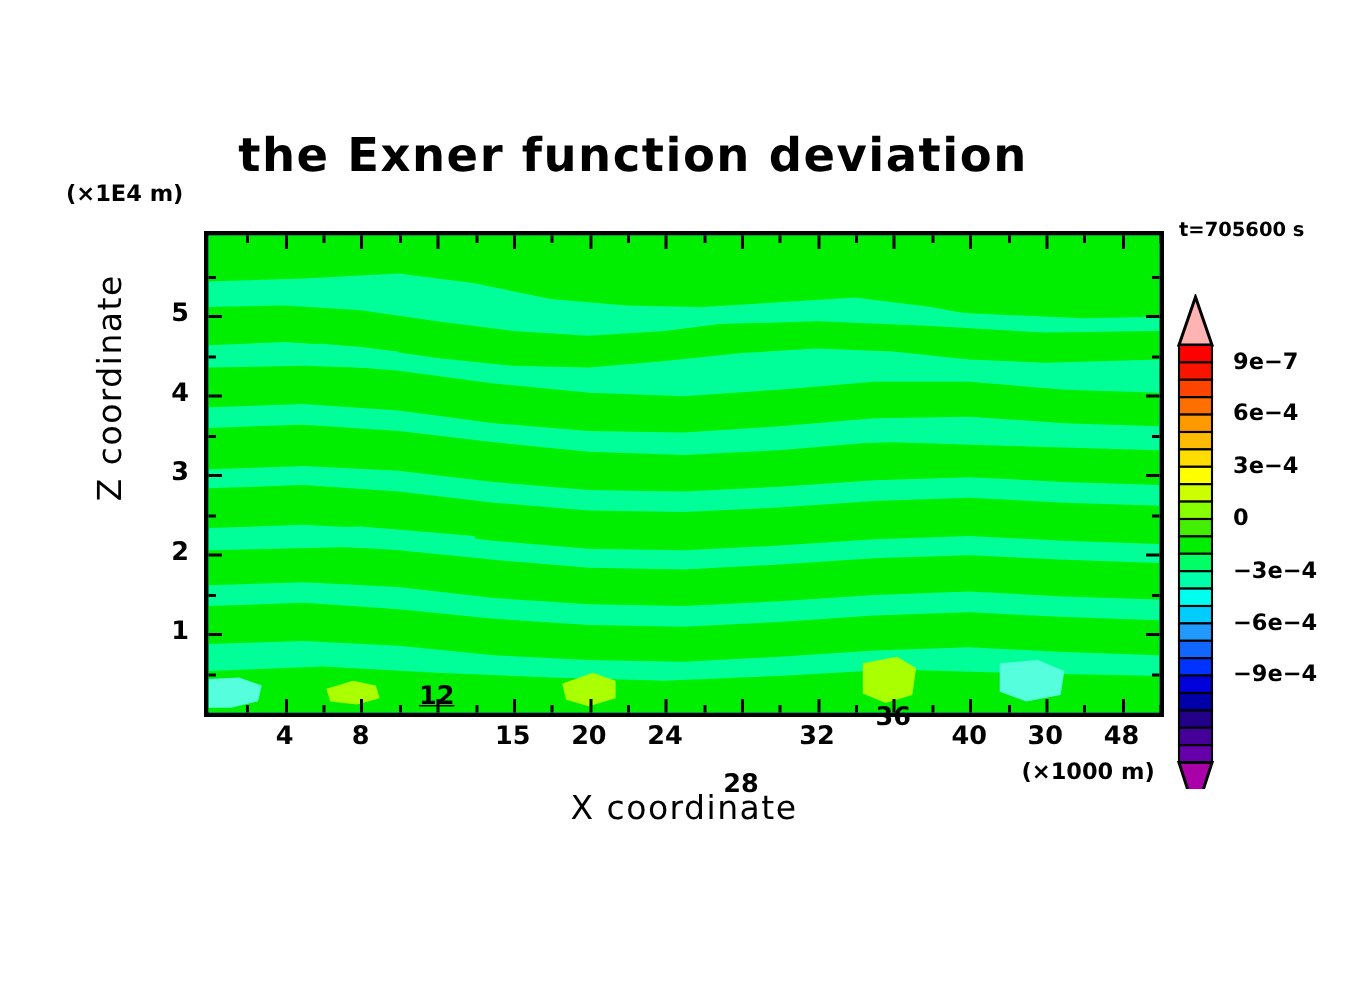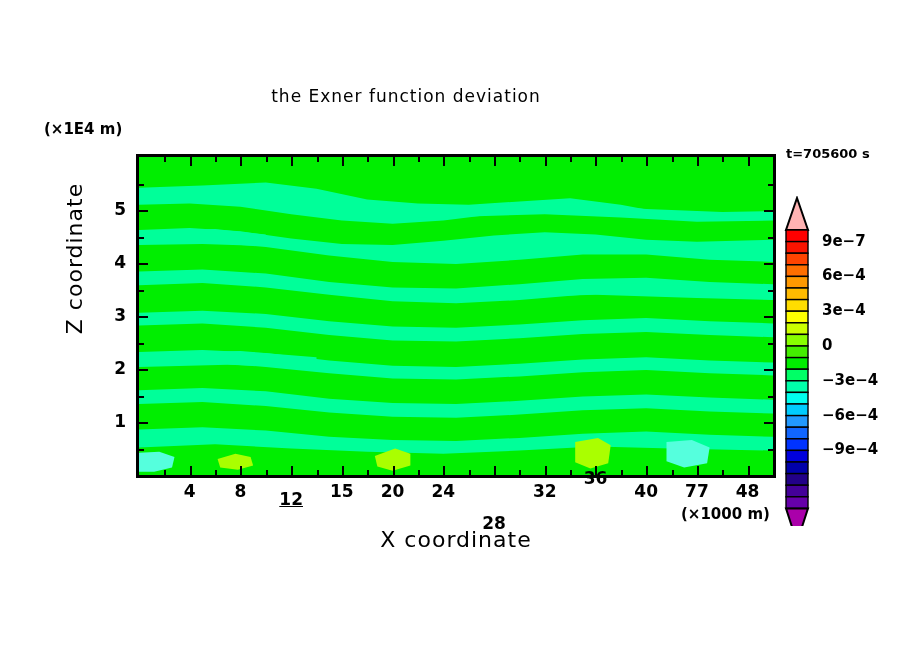--- a/index.html
+++ b/index.html
@@ -12,27 +12,27 @@
     height: 654px;
     position: relative;
     overflow: hidden;
     font-family: "DejaVu Sans", sans-serif;
     color: #000000;
   }
 
   
   #chart-title {
     position: absolute;
-    left: 0;
+    left: 16px;
     top: 86px;
     width: 812px;
     text-align: center;
-    font-size: 17px;
+    font-size: 31px;
     letter-spacing: 1px;
-    font-weight: 400;
+    font-weight: 700;
     white-space: pre;
   }
 
   
   #y-unit-label {
     position: absolute;
     left: 44px;
     top: 120px;
     font-size: 15px;
     font-weight: 700;
@@ -185,21 +185,21 @@
 
 <div id="tick-layer">
     <div class="tick-v" style="left: 189.72px; top: 466px; height: 9px;"></div>
     <div class="tick-v" style="left: 189.72px; top: 157px; height: 9px;"></div>
     <div class="xtick-label" style="left: 169.72px; top: 481px;">4</div>
     <div class="tick-v" style="left: 240.44px; top: 466px; height: 9px;"></div>
     <div class="tick-v" style="left: 240.44px; top: 157px; height: 9px;"></div>
     <div class="xtick-label" style="left: 220.44px; top: 481px;">8</div>
     <div class="tick-v" style="left: 291.16px; top: 466px; height: 9px;"></div>
     <div class="tick-v" style="left: 291.16px; top: 157px; height: 9px;"></div>
-    <div class="xtick-label" style="left: 271.16px; top: 489px; text-decoration: underline;">12</div>
+    <div class="xtick-label" style="left: 271.16px; top: 454px; text-decoration: underline;">12</div>
     <div class="tick-v" style="left: 341.88px; top: 466px; height: 9px;"></div>
     <div class="tick-v" style="left: 341.88px; top: 157px; height: 9px;"></div>
     <div class="xtick-label" style="left: 321.88px; top: 481px;">15</div>
     <div class="tick-v" style="left: 392.6px; top: 466px; height: 9px;"></div>
     <div class="tick-v" style="left: 392.6px; top: 157px; height: 9px;"></div>
     <div class="xtick-label" style="left: 372.6px; top: 481px;">20</div>
     <div class="tick-v" style="left: 443.32px; top: 466px; height: 9px;"></div>
     <div class="tick-v" style="left: 443.32px; top: 157px; height: 9px;"></div>
     <div class="xtick-label" style="left: 423.32px; top: 481px;">24</div>
     <div class="tick-v" style="left: 494.04px; top: 466px; height: 9px;"></div>
@@ -209,21 +209,21 @@
     <div class="tick-v" style="left: 544.76px; top: 157px; height: 9px;"></div>
     <div class="xtick-label" style="left: 524.76px; top: 481px;">32</div>
     <div class="tick-v" style="left: 595.48px; top: 466px; height: 9px;"></div>
     <div class="tick-v" style="left: 595.48px; top: 157px; height: 9px;"></div>
     <div class="xtick-label" style="left: 575.48px; top: 468px;">36</div>
     <div class="tick-v" style="left: 646.2px; top: 466px; height: 9px;"></div>
     <div class="tick-v" style="left: 646.2px; top: 157px; height: 9px;"></div>
     <div class="xtick-label" style="left: 626.2px; top: 481px;">40</div>
     <div class="tick-v" style="left: 696.92px; top: 466px; height: 9px;"></div>
     <div class="tick-v" style="left: 696.92px; top: 157px; height: 9px;"></div>
-    <div class="xtick-label" style="left: 676.92px; top: 481px;">77</div>
+    <div class="xtick-label" style="left: 676.92px; top: 481px;">30</div>
     <div class="tick-v" style="left: 747.64px; top: 466px; height: 9px;"></div>
     <div class="tick-v" style="left: 747.64px; top: 157px; height: 9px;"></div>
     <div class="xtick-label" style="left: 727.64px; top: 481px;">48</div>
     <div class="tick-v" style="left: 164.36px; top: 470px; height: 5px;"></div>
     <div class="tick-v" style="left: 164.36px; top: 157px; height: 5px;"></div>
     <div class="tick-v" style="left: 215.08px; top: 470px; height: 5px;"></div>
     <div class="tick-v" style="left: 215.08px; top: 157px; height: 5px;"></div>
     <div class="tick-v" style="left: 265.8px; top: 470px; height: 5px;"></div>
     <div class="tick-v" style="left: 265.8px; top: 157px; height: 5px;"></div>
     <div class="tick-v" style="left: 316.52px; top: 470px; height: 5px;"></div>

